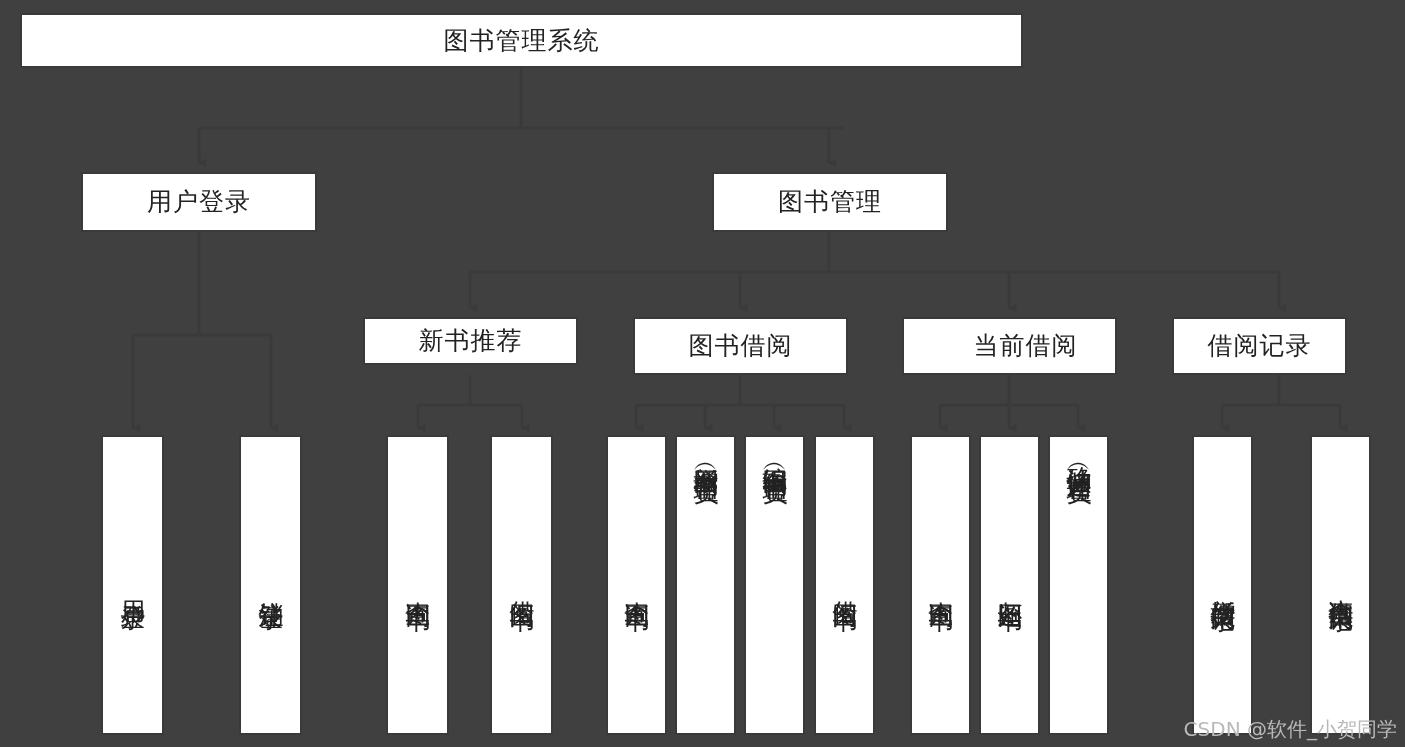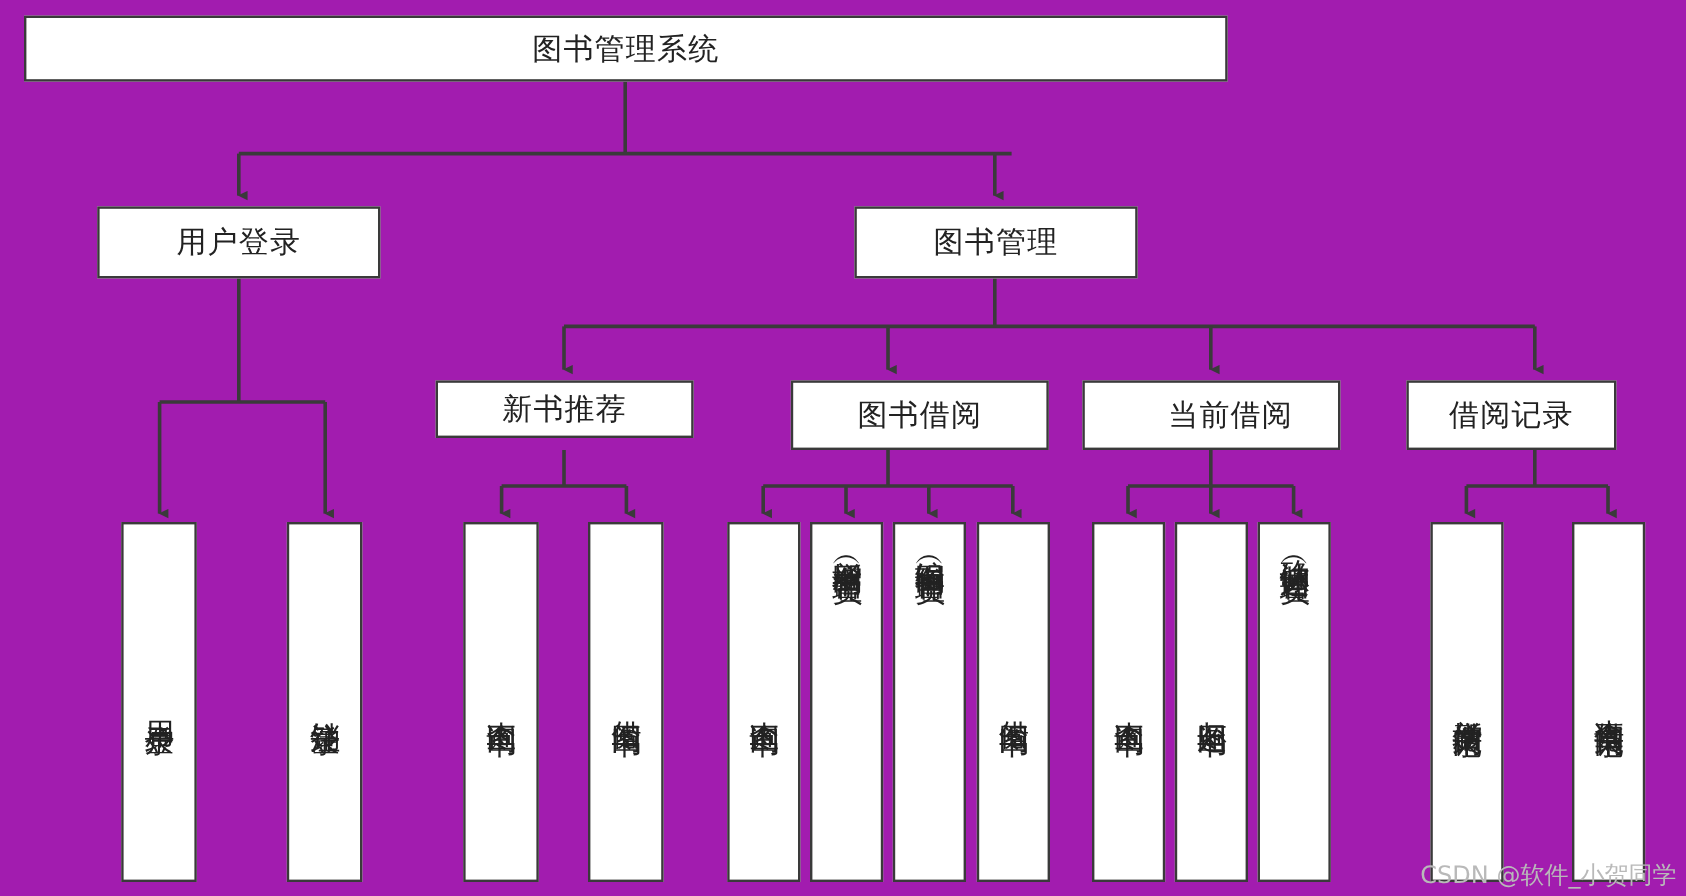--- a/index.html
+++ b/index.html
@@ -8,21 +8,21 @@
     padding: 0;
     background: #ffffff;
   }
   body {
     font-family: "DejaVu Sans", "Liberation Sans", sans-serif;
   }
   #diagram-root {
     position: relative;
     width: 1405px;
     height: 747px;
-    background: #a21caf;
+    background: #404040;
     overflow: hidden;
   }
   svg#connector-layer {
     position: absolute;
     left: 0;
     top: 0;
     width: 1405px;
     height: 747px;
     pointer-events: none;
   }
@@ -145,21 +145,21 @@
   <div class="node node-h" style="left:81px; top:172px; width:236px; height:60px;">
     <span>用户登录</span>
   </div>
   <div class="node node-h" style="left:712px; top:172px; width:236px; height:60px;text-align:right;">
     <span>图书管理</span>
   </div>
 
   <div class="node node-h" style="left:363px; top:317px; width:215px; height:48px;">
     <span>新书推荐</span>
   </div>
-  <div class="node node-h" style="left:659px; top:317px; width:215px; height:58px;">
+  <div class="node node-h" style="left:633px; top:317px; width:215px; height:58px;">
     <span>图书借阅</span>
   </div>
   <div class="node node-h" style="left:902px; top:317px; width:215px; height:58px;padding-left:32px;">
     <span>当前借阅</span>
   </div>
   <div class="node node-h" style="left:1172px; top:317px; width:175px; height:58px;">
     <span>借阅记录</span>
   </div>
 
   <div class="node node-v center-v" style="left:101px; top:435px; width:63px; height:300px;">

